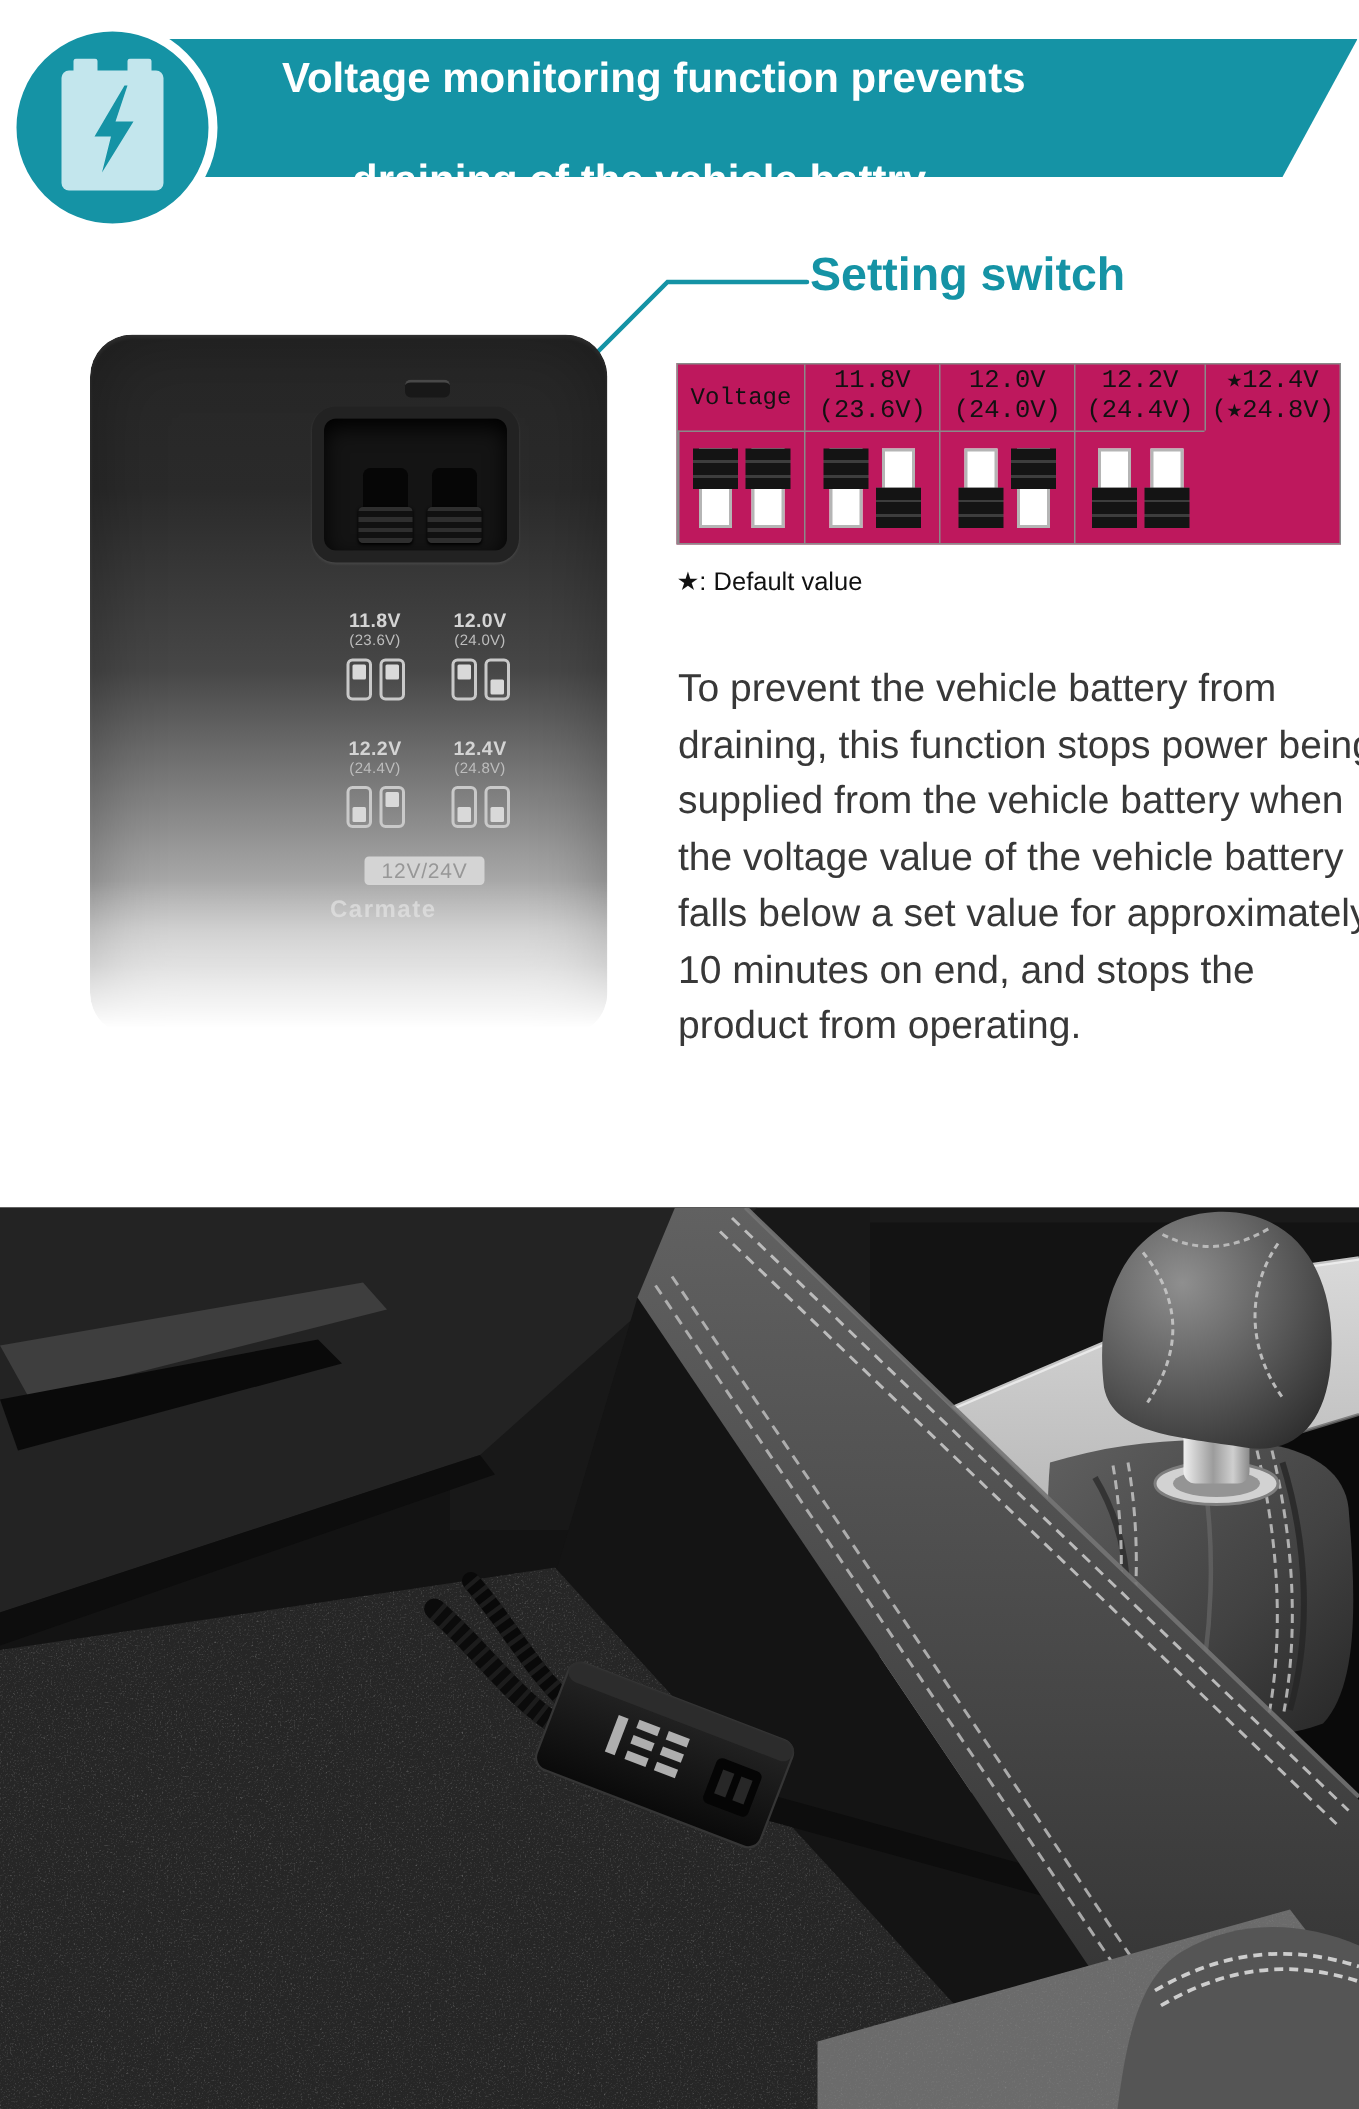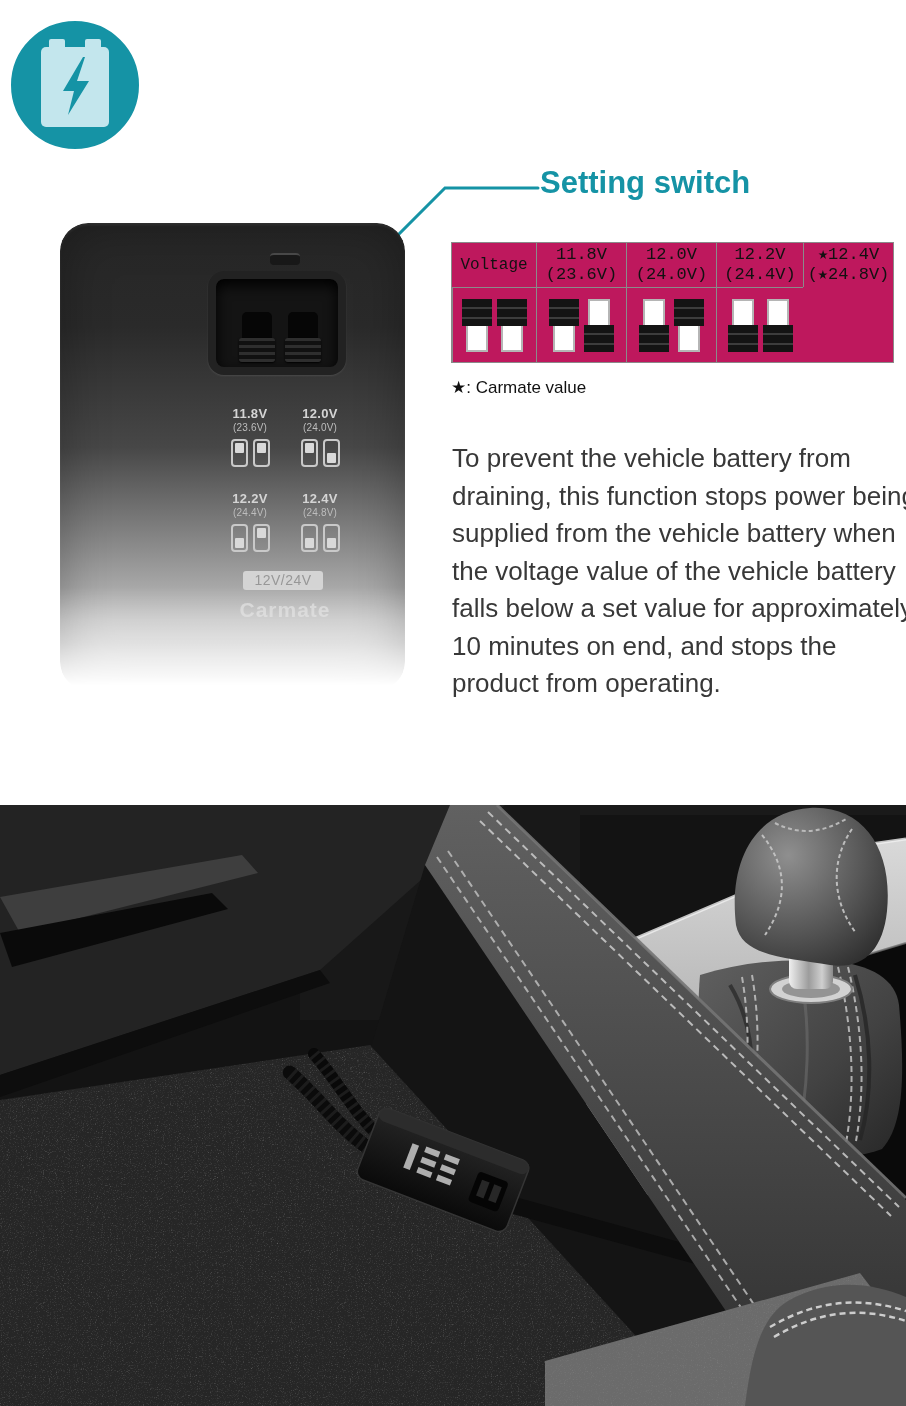--- a/index.html
+++ b/index.html
@@ -43,21 +43,21 @@
   .prow{display:flex;gap:14px;justify-content:center;margin-bottom:24px;}
   .pcol{width:56px;}
   .pv{font-size:13px;font-weight:bold;color:#d4d4d4;letter-spacing:.3px;line-height:15px;}
   .palt{font-size:10px;color:#bdbdbd;line-height:13px;margin-bottom:5px;letter-spacing:.2px;}
   .micons{display:flex;gap:5px;justify-content:center;}
   .mini{position:relative;width:17px;height:28px;border:2px solid #c9c9c9;border-radius:4px;}
   .mini .mknob{position:absolute;left:2px;right:2px;height:10px;background:#d9d9d9;border-radius:1px;}
   .mini.up .mknob{top:2px;} .mini.down .mknob{bottom:2px;}
   .badge{position:absolute;left:183px;top:348px;width:80px;height:19px;background:#d4d4d4;
     color:#979797;font-size:14px;font-weight:normal;text-align:center;line-height:19px;border-radius:3px;letter-spacing:.5px;}
-  .brand{position:absolute;left:160px;top:375px;width:130px;text-align:center;font-size:21px;
+  .brand{position:absolute;left:160px;top:375px;width:130px;font-size:16px;
     font-weight:bold;color:#d2d2d2;letter-spacing:1px;}
 
   
   .vtable{position:absolute;left:451px;top:242px;display:grid;
     grid-template-columns:84px 90px 90px 87px 90px;grid-template-rows:44px 75px;
     border:1px solid var(--tableborder);background:#be185d;font-family:Liberation Mono, monospace;}
   .cell{display:flex;flex-direction:column;align-items:center;justify-content:center;
     font-size:17px;line-height:20px;color:#111;text-align:center;}
   .cell.bl{border-left:1px solid var(--tableborder);}
   .cell.bt{border-top:1px solid var(--tableborder);}
@@ -74,20 +74,24 @@
     color:var(--bodytext);white-space:pre;}
 
   
   .photo{position:absolute;left:0;top:805px;width:906px;height:601px;background:#131313;overflow:hidden;}
 </style>
 </head>
 <body>
 
 <div class="page">
 
+  <div class="banner">
+    <div class="banner-text"><span>Voltage monitoring function prevents</span><br>
+      <span>draining of the vehicle battry</span></div>
+  </div>
   <div class="icon-circle">
     <svg width="76" height="92" viewBox="0 0 76 92">
       <rect x="12" y="0" width="16" height="12" rx="2" style="fill:var(--pale)"></rect>
       <rect x="48" y="0" width="16" height="12" rx="2" style="fill:var(--pale)"></rect>
       <rect x="4" y="8" width="68" height="80" rx="5" style="fill:var(--pale)"></rect>
       <polygon points="46,18 26,52 37,52 31,76 52,42 40,42 48,18" style="fill:var(--accent)"></polygon>
     </svg>
   </div>
 
   <svg class="leader" width="260" height="170" viewBox="0 0 260 170">
@@ -217,21 +221,21 @@
       <div class="swpair">
         <div class="sw down">
             <div class="knob"></div>
           </div>
         <div class="sw down">
             <div class="knob"></div>
           </div>
       </div>
     </div>
   </div>
-  <div class="footnote">★: Carmate value</div>
+  <div class="footnote">★: Default value</div>
 
   <div class="desc">To prevent the vehicle battery from
 draining, this function stops power being
 supplied from the vehicle battery when
 the voltage value of the vehicle battery
 falls below a set value for approximately
 10 minutes on end, and stops the
 product from operating.</div>
 
   <div class="photo">

